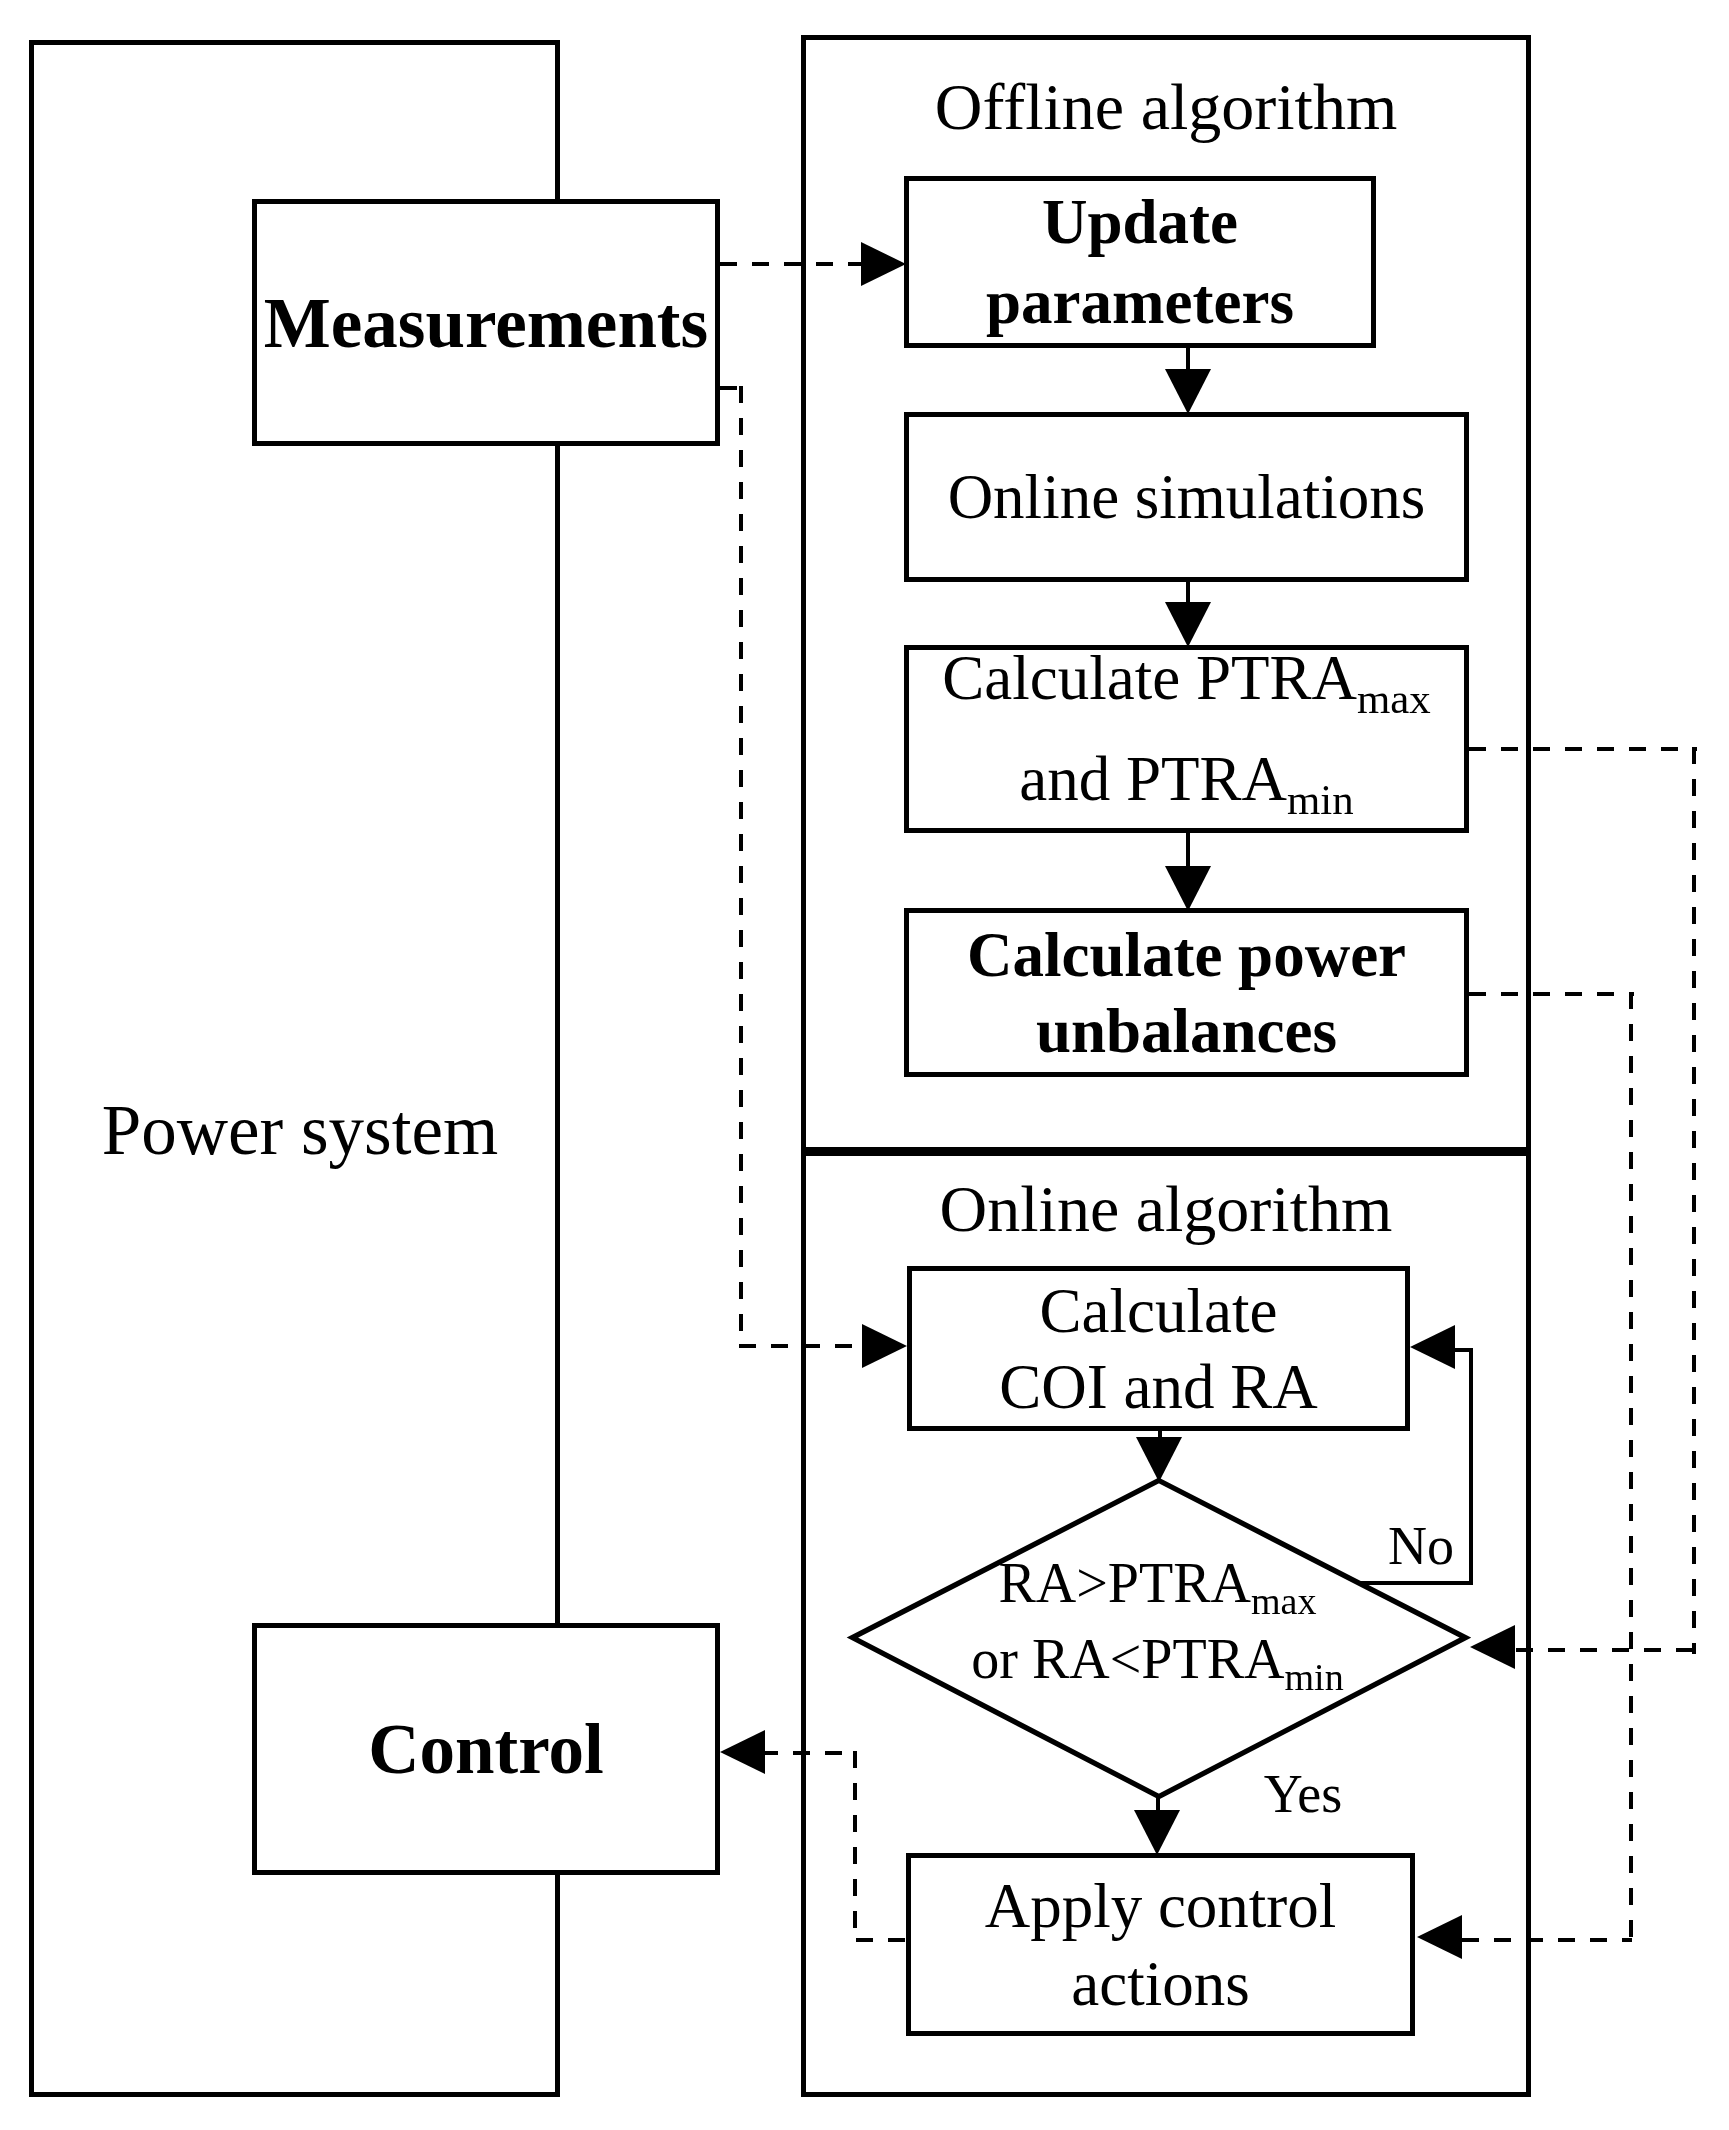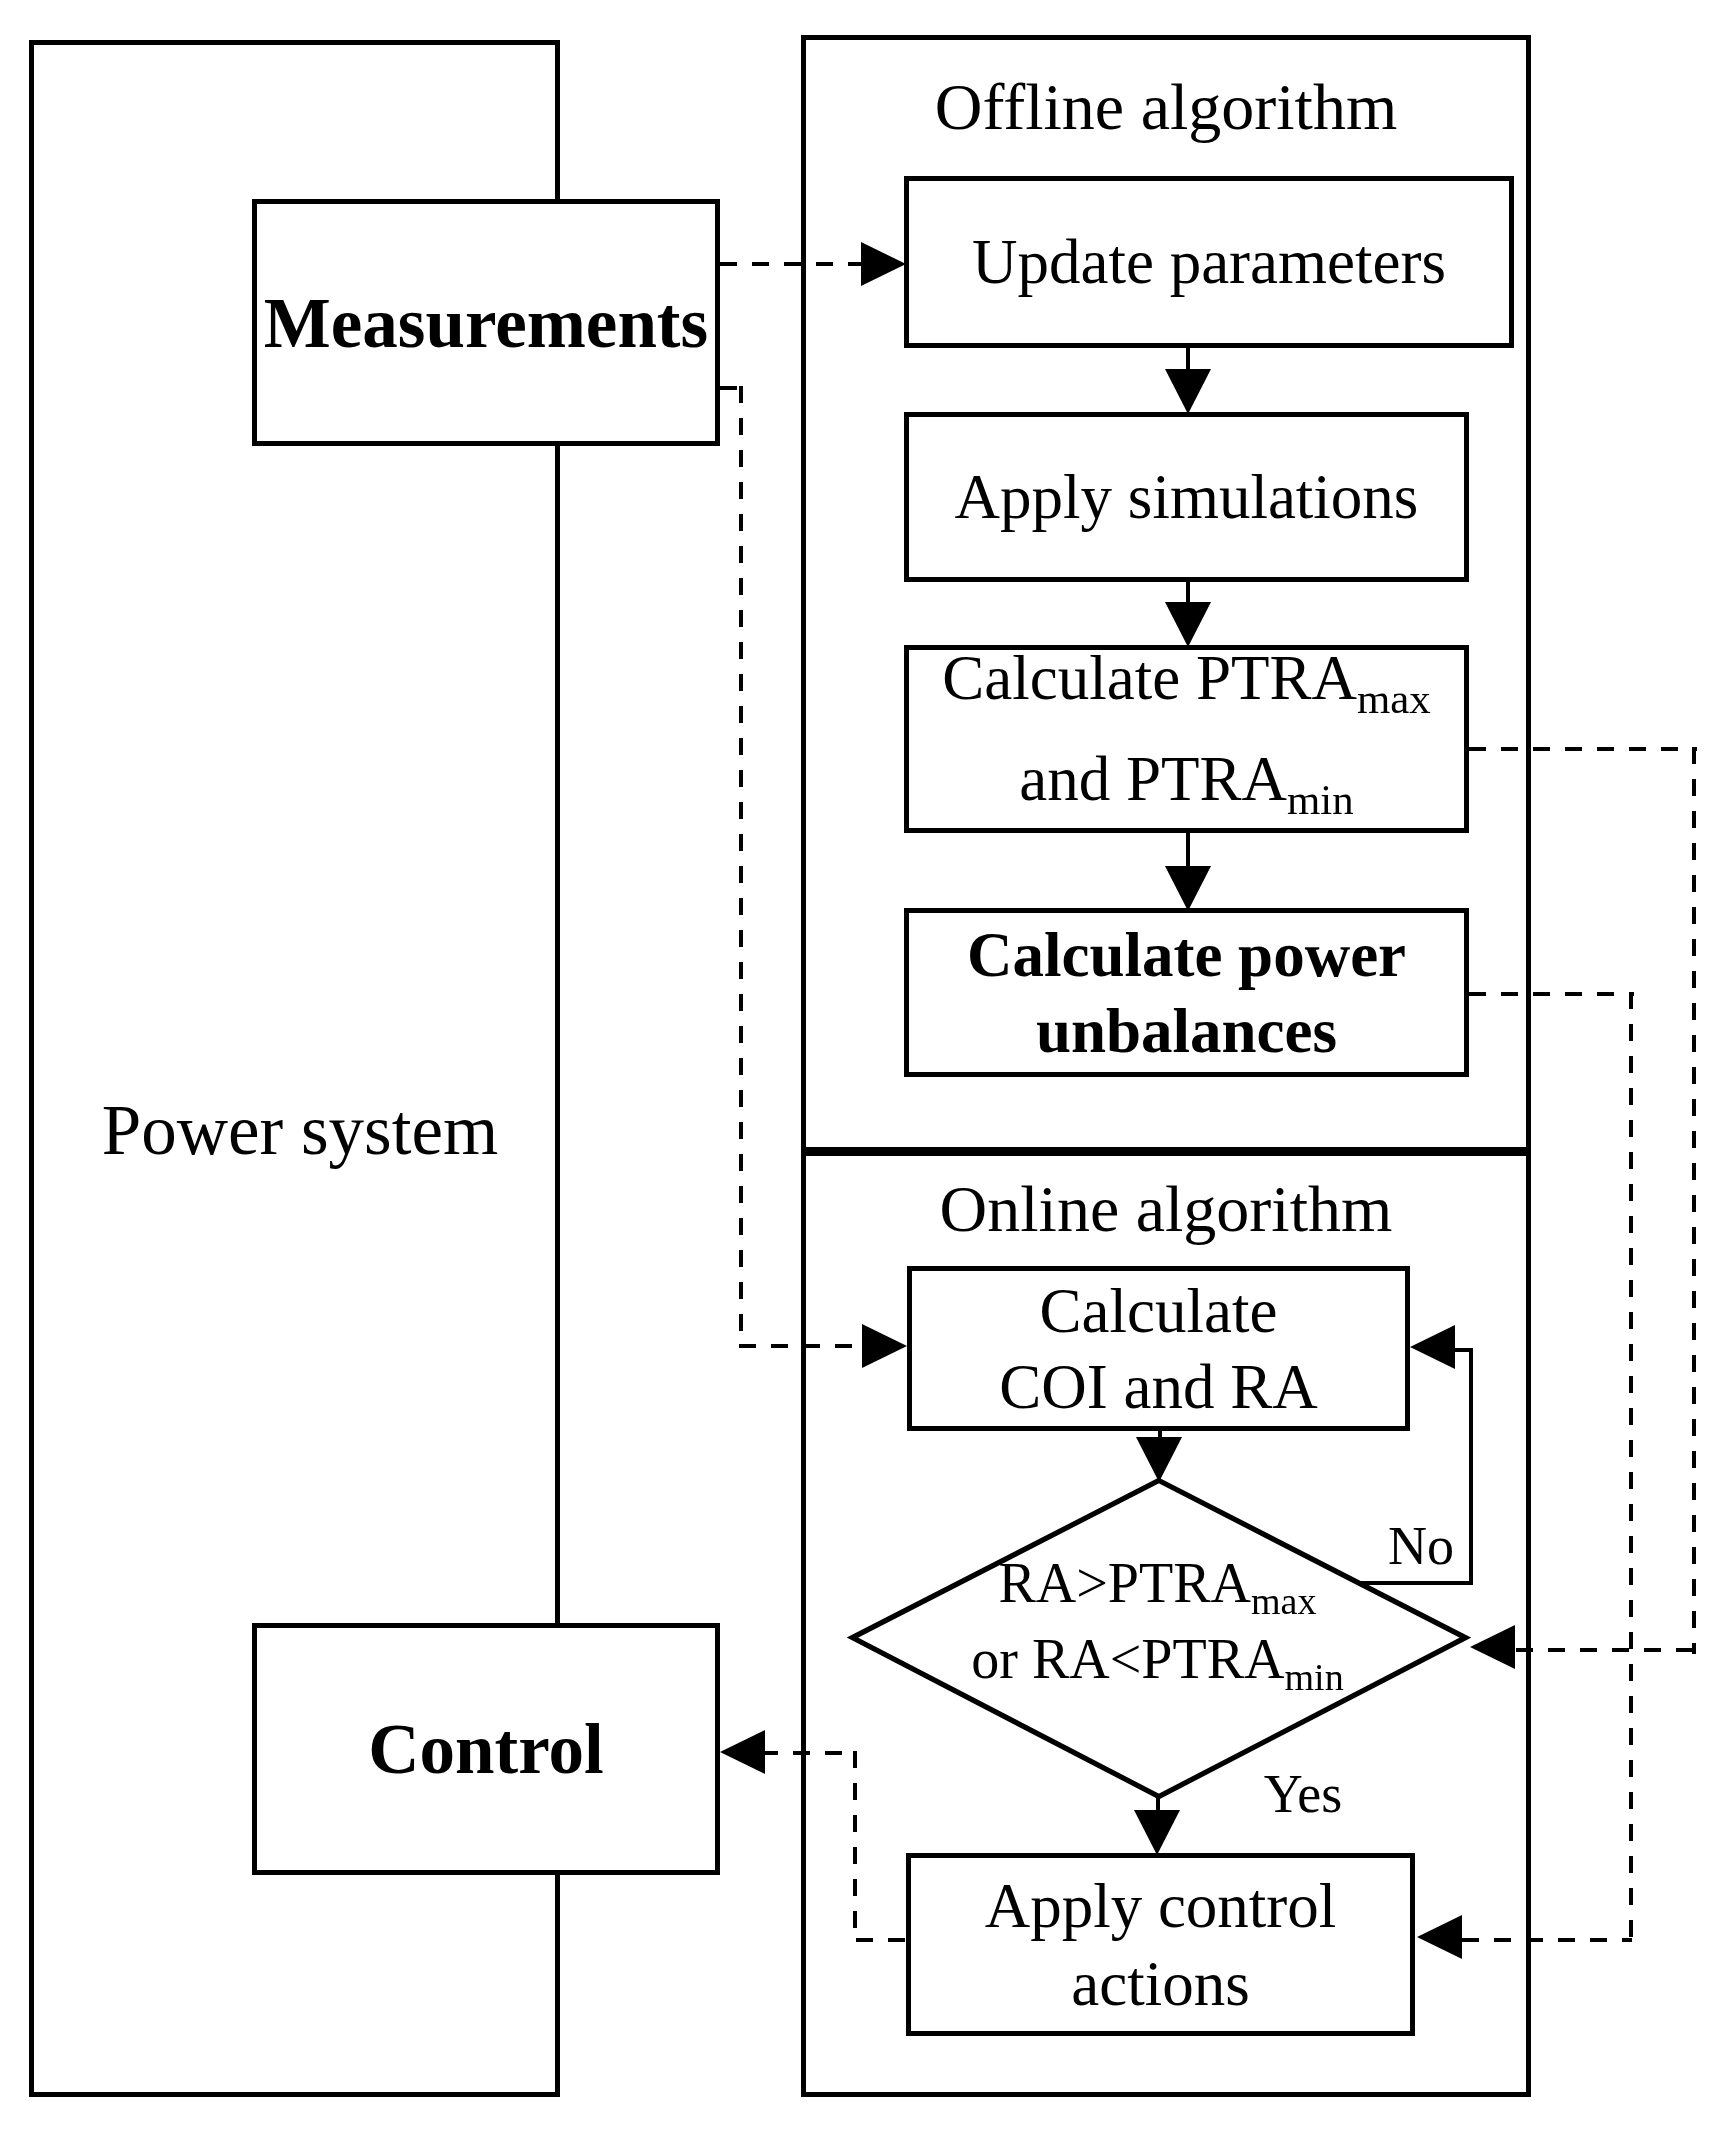--- a/index.html
+++ b/index.html
@@ -45,25 +45,25 @@
     <polygon points="361,4 714,185 361,368 8,185" fill="#ffffff" stroke="#000000" stroke-width="6" stroke-linejoin="miter"></polygon>
   </svg>
 
   <div class="box bold" style="left:252px;top:199px;width:468px;height:247px;">
     <span>Measurements</span>
   </div>
   <div class="box bold" style="left:252px;top:1623px;width:468px;height:252px;">
     <span>Control</span>
   </div>
 
-  <div class="box" style="left:904px;top:176px;width:610px;height:172px;">
+  <div class="box" style="left:904px;top:176px;width:472px;height:172px;font-weight:bold;">
     <span>Update parameters</span>
   </div>
   <div class="box" style="left:904px;top:412px;width:565px;height:170px;">
-    <span>Apply simulations</span>
+    <span>Online simulations</span>
   </div>
   <div class="box" style="left:904px;top:645px;width:565px;height:188px;">
     <span><span>Calculate PTRA</span><sub>max</sub></span>
     <span><span>and PTRA</span><sub>min</sub></span>
   </div>
   <div class="box" style="left:904px;top:908px;width:565px;height:169px;line-height:76px;font-weight:bold;">
     <span>Calculate power</span>
     <span>unbalances</span>
   </div>
 

